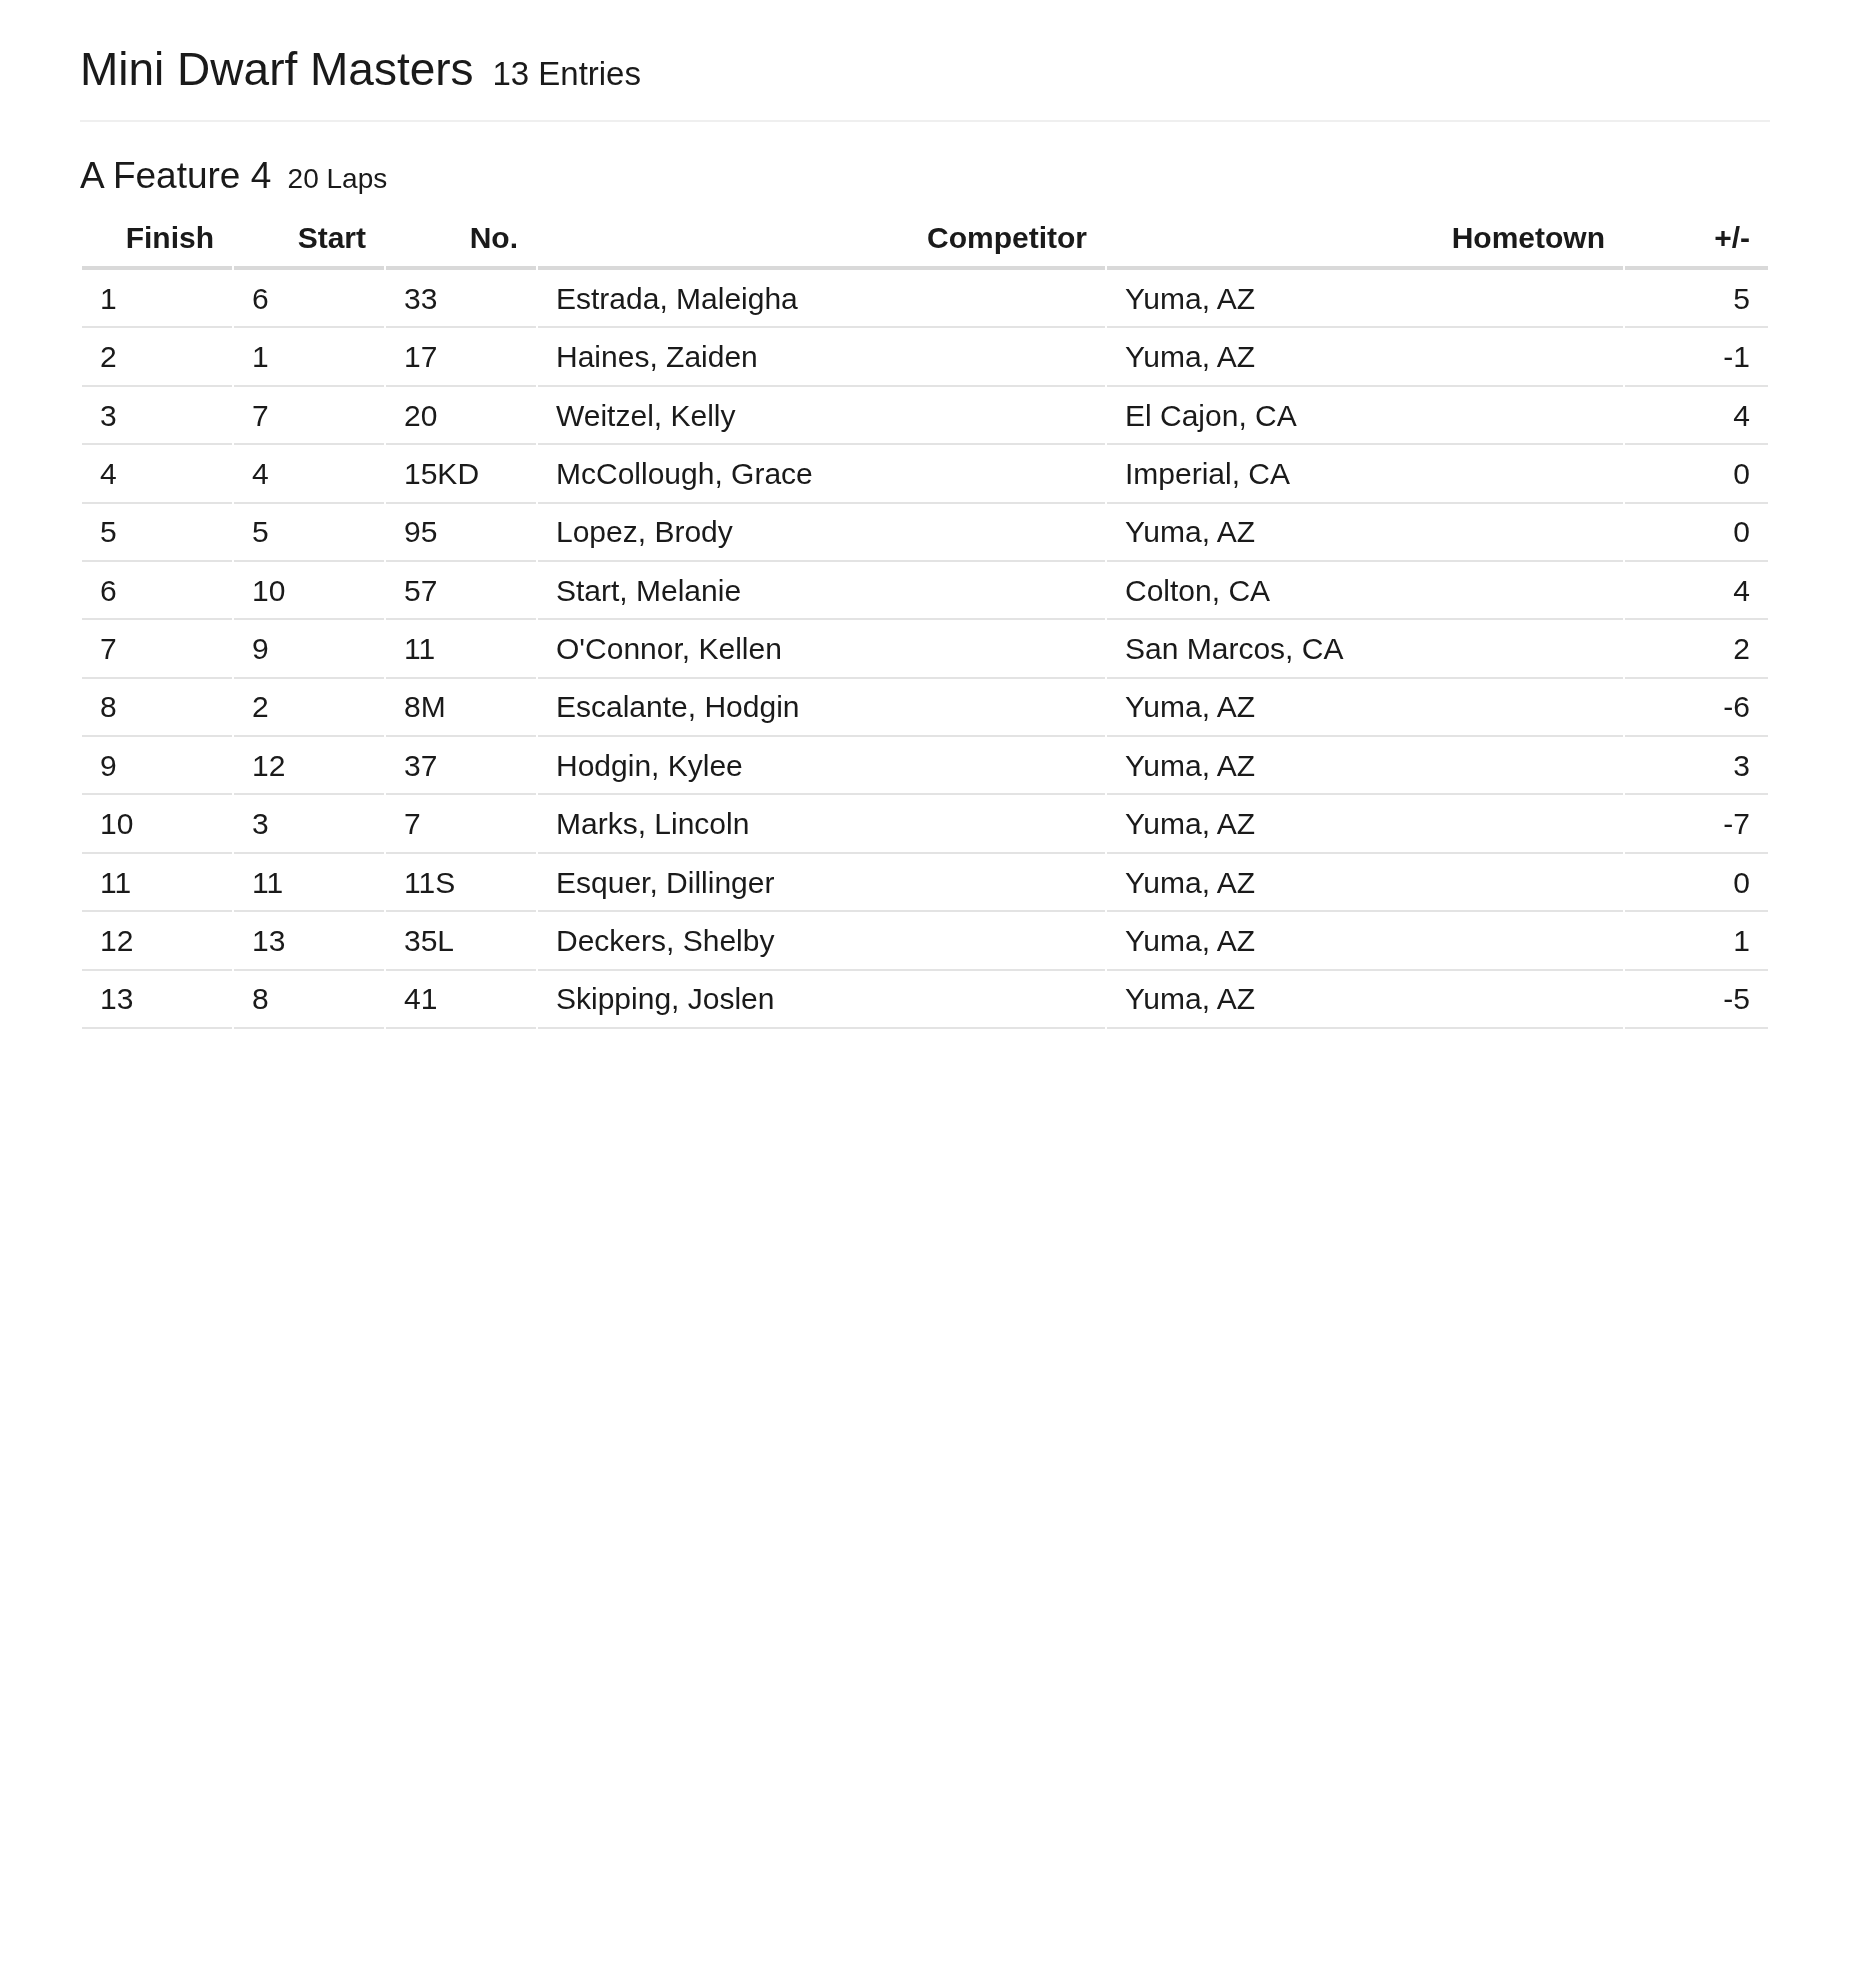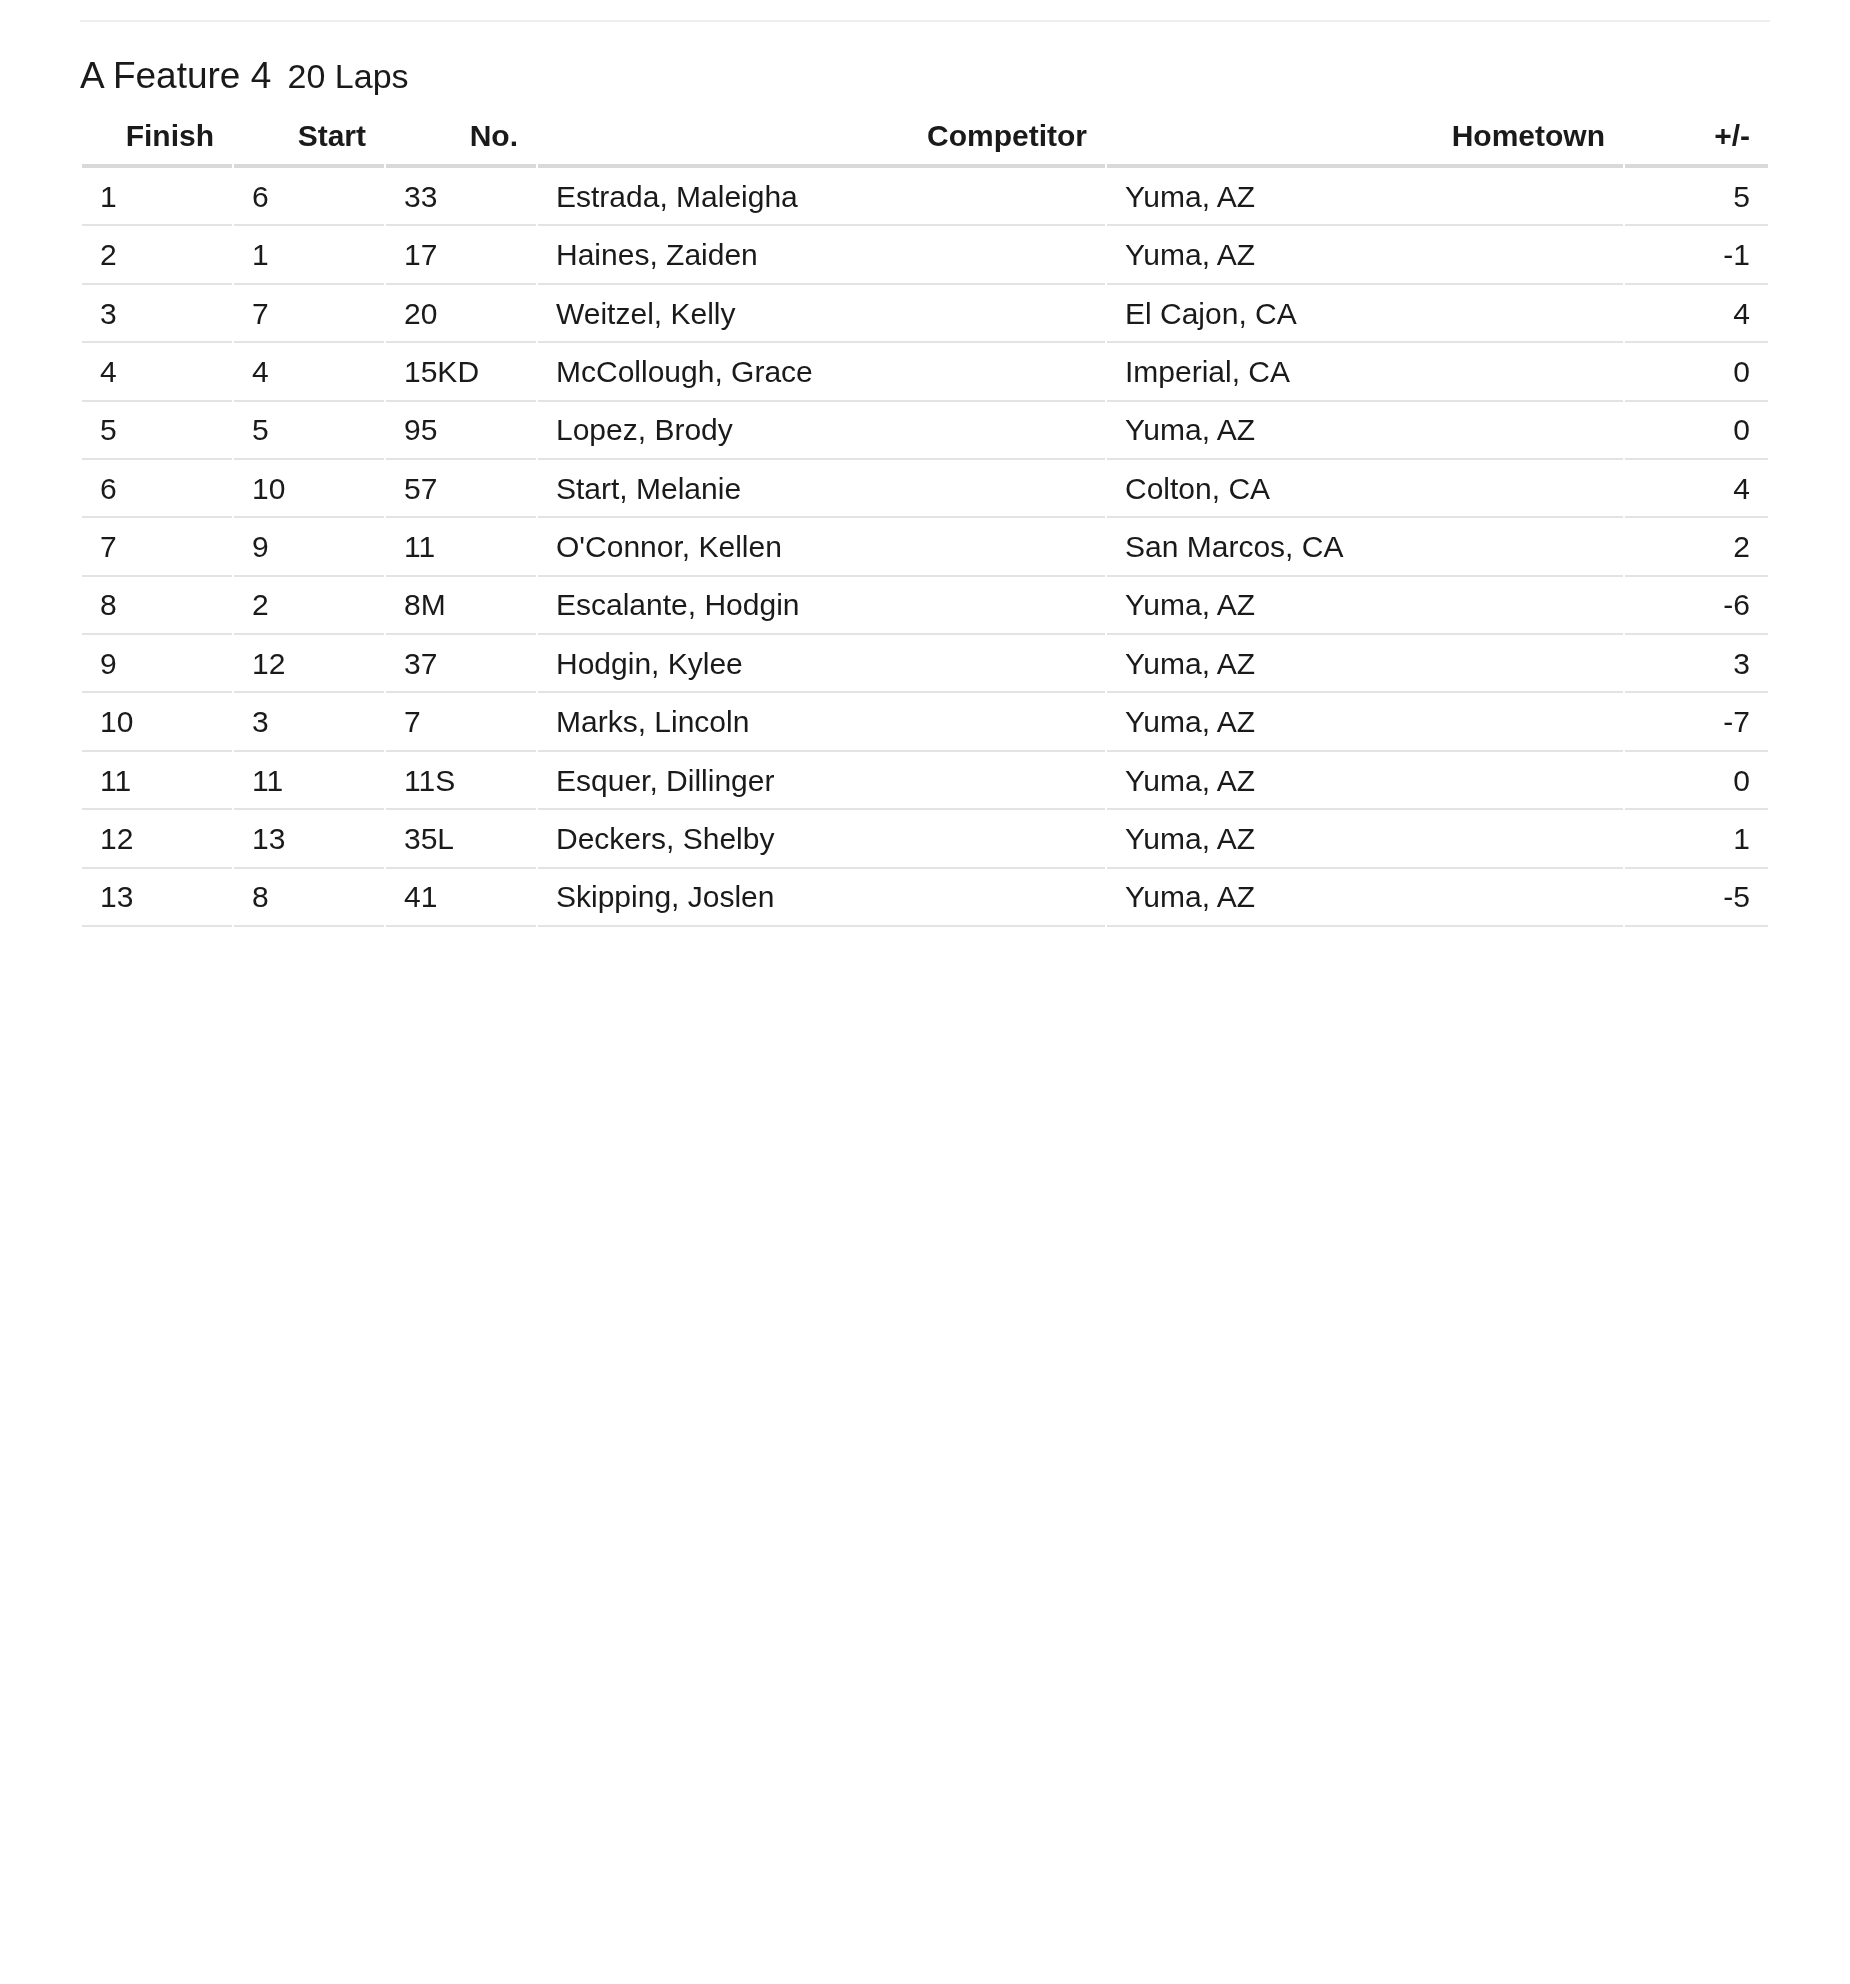--- a/index.html
+++ b/index.html
@@ -39,21 +39,21 @@
   
   h2.feature-title {
     margin: 32px 0 0 0;
     font-size: 37px;
     line-height: 43px;
     font-weight: 400;
     color: #1a1a1a;
     white-space: nowrap;
   }
   h2.feature-title .laps {
-    font-size: 34px;
+    font-size: 28px;
     margin-left: 6px;
   }
   
   table.results {
     margin-top: 6px;
     width: 100%;
     table-layout: fixed;
     border-collapse: separate;
     border-spacing: 2.3px 0;
     color: #1a1a1a;
@@ -87,20 +87,26 @@
   table.results th.right,
   table.results td.right {
     text-align: right;
   }
 </style>
 </head>
 <body>
 
 <div class="page">
 
+  <header>
+    <h1 class="class-title">
+      <span>Mini Dwarf Masters</span>
+      <span class="entries">13 Entries</span>
+    </h1>
+  </header>
 
   <hr class="divider">
 
   <section>
     <h2 class="feature-title">
       <span>A Feature 4</span>
       <span class="laps">20 Laps</span>
     </h2>
 
     <table class="results">

